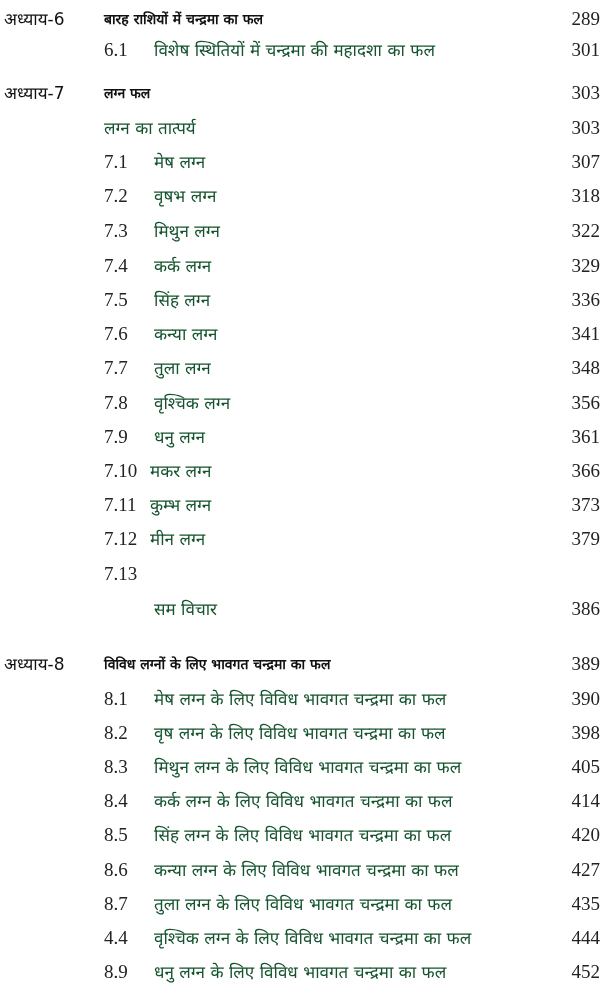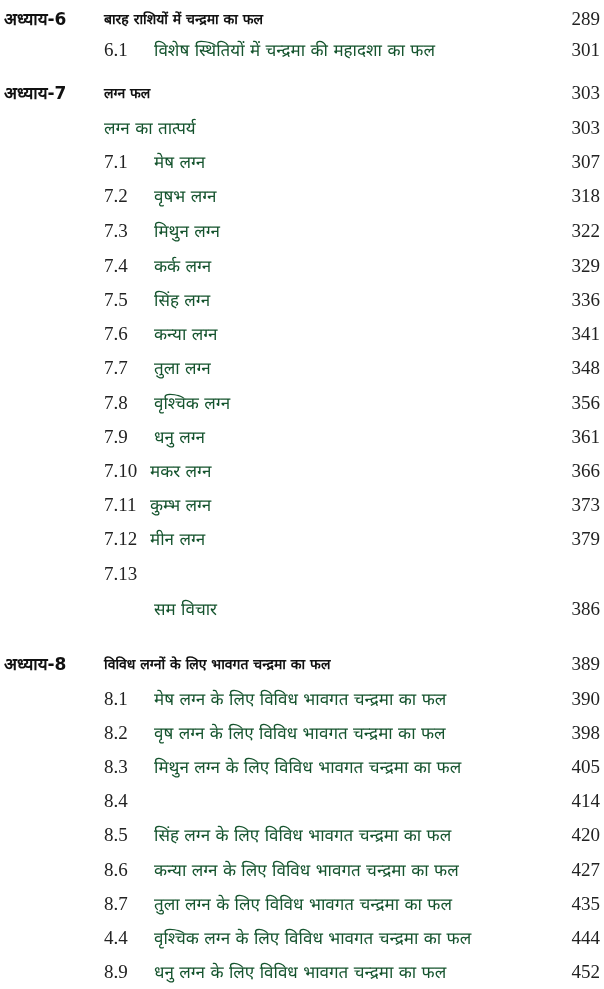--- a/index.html
+++ b/index.html
@@ -6,21 +6,21 @@
     body {
       width: 604px; height: 989px; overflow: hidden; position: relative;
       color: #1a1a1a;
       font-family: "DejaVu Serif", "Liberation Serif", serif;
     }
     .toc { position: absolute; left: 0; top: 0; width: 604px; }
     .row { position: absolute; left: 0; width: 604px; height: 30px; }
     .chap-label {
       position: absolute; left: 4px; top: 0;
       font-family: "DejaVu Sans", "Liberation Sans", sans-serif;
-      font-weight: bold; font-size: 17px; line-height: 30px; color: #111;
+      font-weight: normal; font-size: 17px; line-height: 30px; color: #111;
     }
     .chap-title {
       position: absolute; left: 104px; top: 0;
       font-family: "DejaVu Sans", "Liberation Sans", sans-serif;
       font-weight: bold; font-size: 14px; line-height: 30px; color: #111;
       white-space: nowrap;
     }
     .num {
       position: absolute; left: 104px; top: 0;
       font-family: "Liberation Serif", "DejaVu Serif", serif;
@@ -148,20 +148,21 @@
     <span class="sub-title">वृष लग्न के लिए विविध भावगत चन्द्रमा का फल</span>
     <span class="page">398</span>
   </div>
   <div class="row" style="top:752px">
     <span class="num">8.3</span>
     <span class="sub-title">मिथुन लग्न के लिए विविध भावगत चन्द्रमा का फल</span>
     <span class="page">405</span>
   </div>
   <div class="row" style="top:786px">
     <span class="num">8.4</span>
+    <span class="sub-title">कर्क लग्न के लिए विविध भावगत चन्द्रमा का फल</span>
     <span class="page">414</span>
   </div>
   <div class="row" style="top:820px">
     <span class="num">8.5</span>
     <span class="sub-title">सिंह लग्न के लिए विविध भावगत चन्द्रमा का फल</span>
     <span class="page">420</span>
   </div>
   <div class="row" style="top:855px">
     <span class="num">8.6</span>
     <span class="sub-title">कन्या लग्न के लिए विविध भावगत चन्द्रमा का फल</span>

